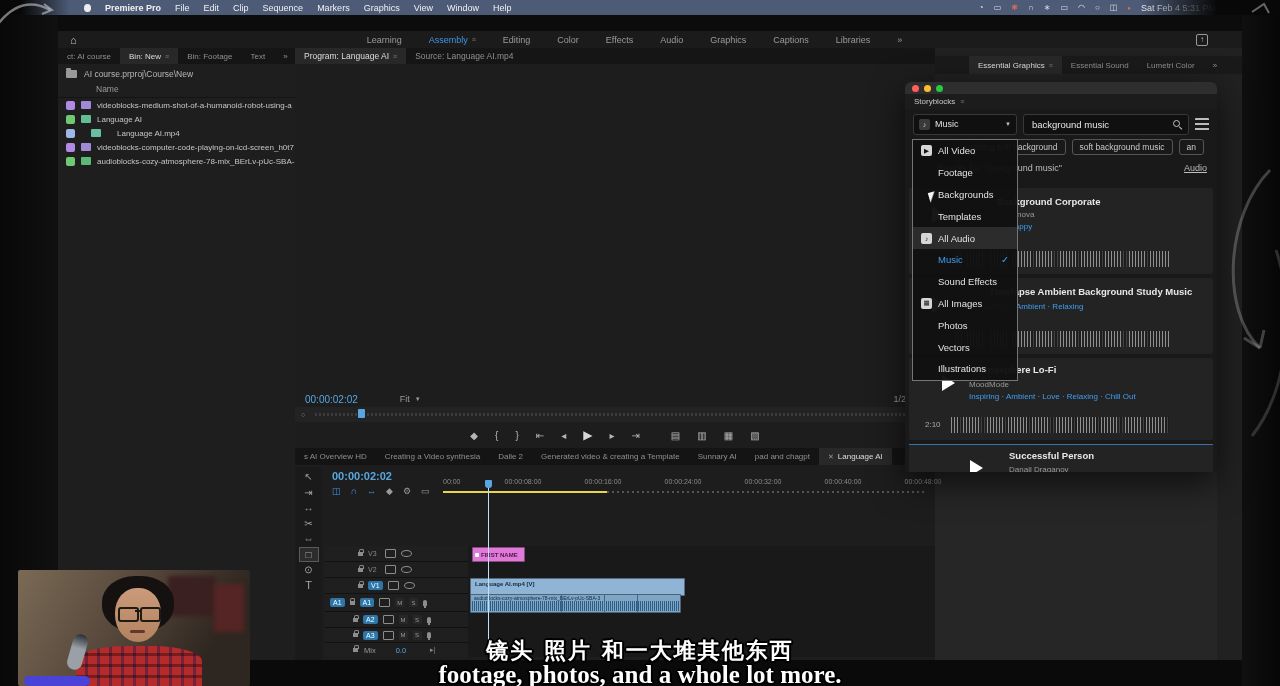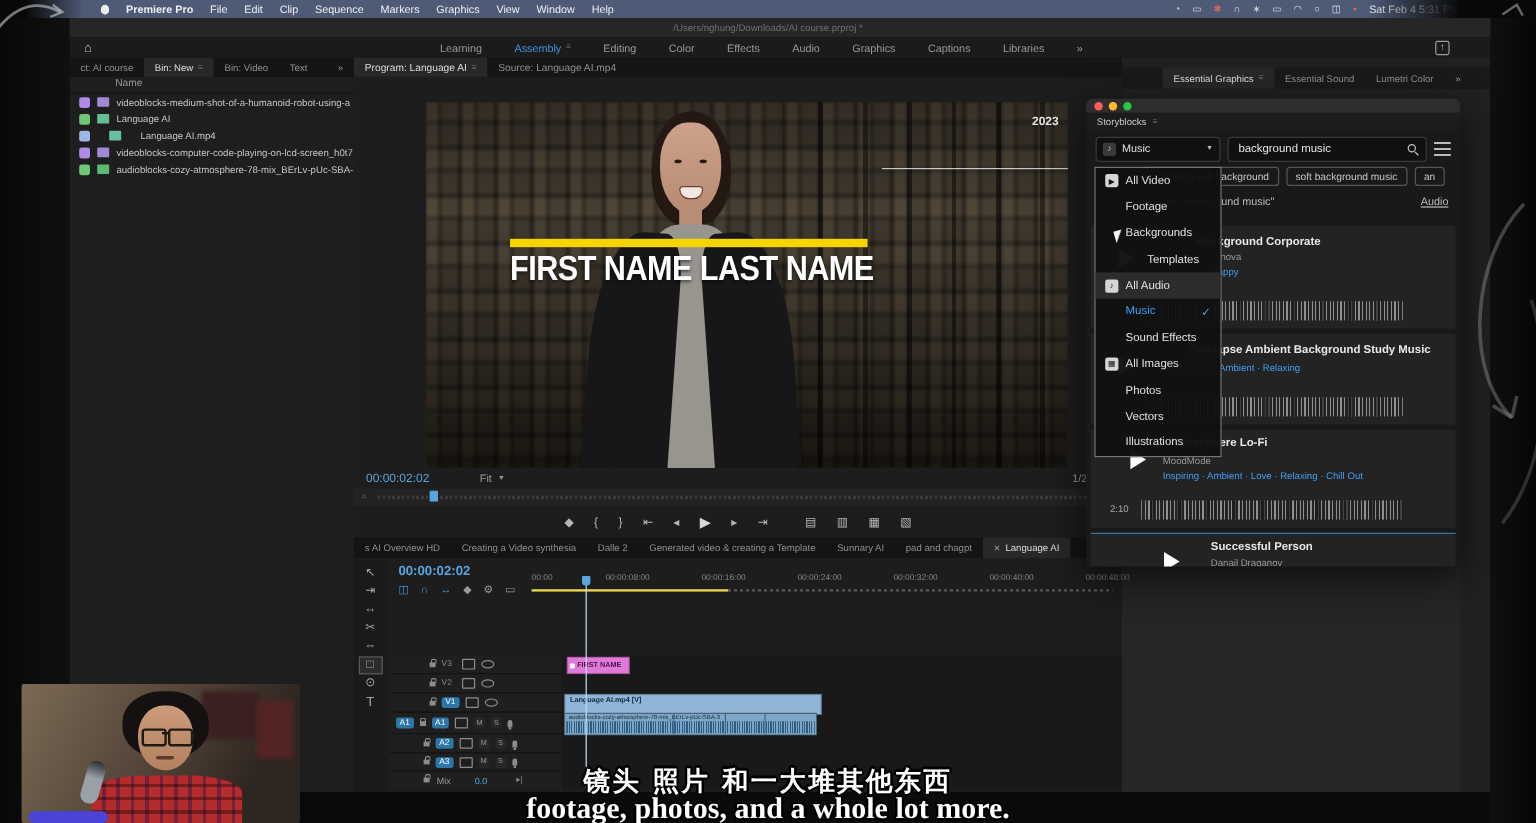--- a/index.html
+++ b/index.html
@@ -69,23 +69,20 @@
       <span class="si">∗</span>
       <span class="si">▭</span>
       <span class="si">◠</span>
       <span class="si">○</span>
       <span class="si">◫</span>
       <span class="si" style="color:#e8734a;font-size:6px">●</span>
       <span>Sat Feb 4 5:31 PM</span>
     </div>
   </div>
 
-  <div class="ab r" style="left:0;top:15px;width:1280px;height:16px;background:#262626;justify-content:center;font-size:8px;color:#707070">
-    <span>/Users/nghung/Downloads/AI course.prproj *</span>
-  </div>
 
   <div class="ab r" style="left:58px;top:31px;width:1184px;height:17px;background:#1b1b1b;font-size:9px;color:#9a9a9a">
     <span style="margin-left:12px;font-size:11px;color:#bbb">⌂</span>
     <div class="r" style="margin-left:290px;gap:27px">
       <span>Learning</span>
       <span class="r" style="color:#3f94e8;gap:4px">
         <span>Assembly</span>
           <span class="menuglyph">≡</span>
       </span>
       <span>Editing</span>
@@ -103,28 +100,32 @@
   <div class="ab" style="left:58px;top:48px;width:237px;height:612px;background:#1e1e1e;border-right:1px solid #101010">
     <div class="tstrip" style="height:16px;font-size:8px">
       <span class="tab">
           <span>ct: AI course</span>
         </span>
       <span class="tab on">
           <span>Bin: New</span>
           <span class="menuglyph">≡</span>
         </span>
       <span class="tab">
-          <span>Bin: Video</span>
+          <span>Bin: Footage</span>
         </span>
       <span class="tab">
           <span>Text</span>
         </span>
       <span class="tab" style="margin-left:auto">
           <span>»</span>
         </span>
+    </div>
+    <div class="r" style="height:20px;gap:7px;padding-left:8px;font-size:8.5px;color:#b8b8b8">
+      <span class="i-folder"></span>
+      <span>AI course.prproj\Course\New</span>
     </div>
     <div style="height:13px;border-bottom:1px solid #141414;padding-left:38px;font-size:8.5px;color:#9a9a9a">Name</div>
 
     <div class="r" style="height:14px;gap:6px;padding-left:8px">
       <span class="chipsq" style="background:#b18ae8"></span>
       <span class="ficon" style="background:#a98fe0"></span>
       <span style="font-size:8px;color:#c6c6c6" class="nw">videoblocks-medium-shot-of-a-humanoid-robot-using-a</span>
     </div>
     <div class="r" style="height:14px;gap:6px;padding-left:8px">
       <span class="chipsq" style="background:#6ec972"></span>
@@ -152,45 +153,20 @@
     <div class="tstrip" style="height:16px">
       <span class="tab on">
           <span>Program: Language AI</span>
           <span class="menuglyph">≡</span>
         </span>
       <span class="tab">
           <span>Source: Language AI.mp4</span>
         </span>
     </div>
 
-    <div class="ab" style="left:60px;top:37px;width:535px;height:305px;overflow:hidden;background:#241f1a">
-      <div class="ab" style="inset:0;filter:blur(1.5px);
-        background:
-          linear-gradient(180deg,rgba(0,0,0,.35),rgba(0,0,0,.05) 30%,rgba(0,0,0,.4) 72%,rgba(0,0,0,.68)),
-          repeating-linear-gradient(90deg,rgba(125,108,85,.30) 0 10px,rgba(38,33,28,.45) 10px 13px,rgba(95,82,64,.26) 13px 27px,rgba(22,19,16,.5) 27px 30px),
-          repeating-linear-gradient(180deg,rgba(150,128,98,.22) 0 15px,rgba(28,24,20,.5) 15px 19px,rgba(105,90,70,.2) 19px 36px,rgba(18,16,13,.55) 36px 40px),
-          #2e2a23"></div>
-      <div class="ab" style="right:0;top:0;width:45%;height:100%;opacity:.85;
-        background:repeating-linear-gradient(90deg,transparent 0 33px,rgba(0,0,0,.55) 33px 37px)"></div>
-
-      <div class="ab" style="left:188px;top:8px;width:66px;height:95px;background:#241812;border-radius:48% 48% 42% 42%"></div>
-      <div class="ab" style="left:195px;top:17px;width:51px;height:76px;background:linear-gradient(180deg,#cda28a,#b78a72);border-radius:46% 46% 52% 52%"></div>
-      <div class="ab" style="left:207px;top:48px;width:6px;height:3px;background:#2a1a12;border-radius:50%"></div>
-      <div class="ab" style="left:228px;top:48px;width:6px;height:3px;background:#2a1a12;border-radius:50%"></div>
-      <div class="ab" style="left:211px;top:70px;width:18px;height:9px;background:#f0e8e0;border:1.5px solid #7a3a34;border-radius:3px 3px 8px 8px"></div>
-      <div class="ab" style="left:211px;top:88px;width:19px;height:20px;background:#b88d76"></div>
-      <div class="ab" style="left:172px;top:102px;width:98px;height:203px;background:#98948e;border-radius:40% 40% 0 0"></div>
-      <div class="ab" style="left:136px;top:108px;width:72px;height:197px;background:#17171a;border-radius:55% 20% 0 0;transform:rotate(4deg)"></div>
-      <div class="ab" style="left:234px;top:108px;width:72px;height:197px;background:#17171a;border-radius:20% 55% 0 0;transform:rotate(-4deg)"></div>
-
-      <span class="ab" style="left:505px;top:11px;font-size:10px;color:#e8e8e8;font-weight:bold">2023</span>
-      <div class="ab" style="left:380px;top:55px;width:155px;height:1px;background:rgba(255,255,255,.75)"></div>
-      <div class="ab" style="left:70px;top:114px;width:298px;height:7px;background:#f5d400"></div>
-      <div class="ab nw" style="left:70px;top:123px;font-size:29px;font-weight:800;color:#fff;letter-spacing:-.5px;transform:scaleX(.88);transform-origin:left top;text-shadow:0 2px 3px rgba(0,0,0,.5)">FIRST NAME LAST NAME</div>
-    </div>
 
     <div class="ab r" style="left:0;top:343px;width:640px;height:16px;font-size:9px;color:#9a9a9a">
       <span style="margin-left:10px;color:#58a6e0;font-size:10px">00:00:02:02</span>
       <span class="r" style="margin-left:42px;gap:5px">
           <span>Fit</span>
           <span style="font-size:6px">▼</span>
         </span>
       <span class="r" style="margin-left:auto;margin-right:18px;gap:5px">
           <span>1/2</span>
           <span style="font-size:6px">▼</span>
@@ -455,21 +431,21 @@
     <div class="ddi">
         <span class="ddico">▶</span>
         <span>All Video</span>
       </div>
     <div class="ddi" style="padding-left:25px">
         <span>Footage</span>
       </div>
     <div class="ddi" style="padding-left:25px">
         <span>Backgrounds</span>
       </div>
-    <div class="ddi" style="padding-left:43px">
+    <div class="ddi" style="padding-left:25px">
         <span>Templates</span>
       </div>
     <div class="ddi" style="background:#2c2c2c">
         <span class="ddico">♪</span>
         <span>All Audio</span>
       </div>
     <div class="ddi" style="padding-left:25px;color:#3f9ef2">
         <span>Music</span>
         <span style="margin-left:auto;color:#3f9ef2">✓</span>
       </div>

